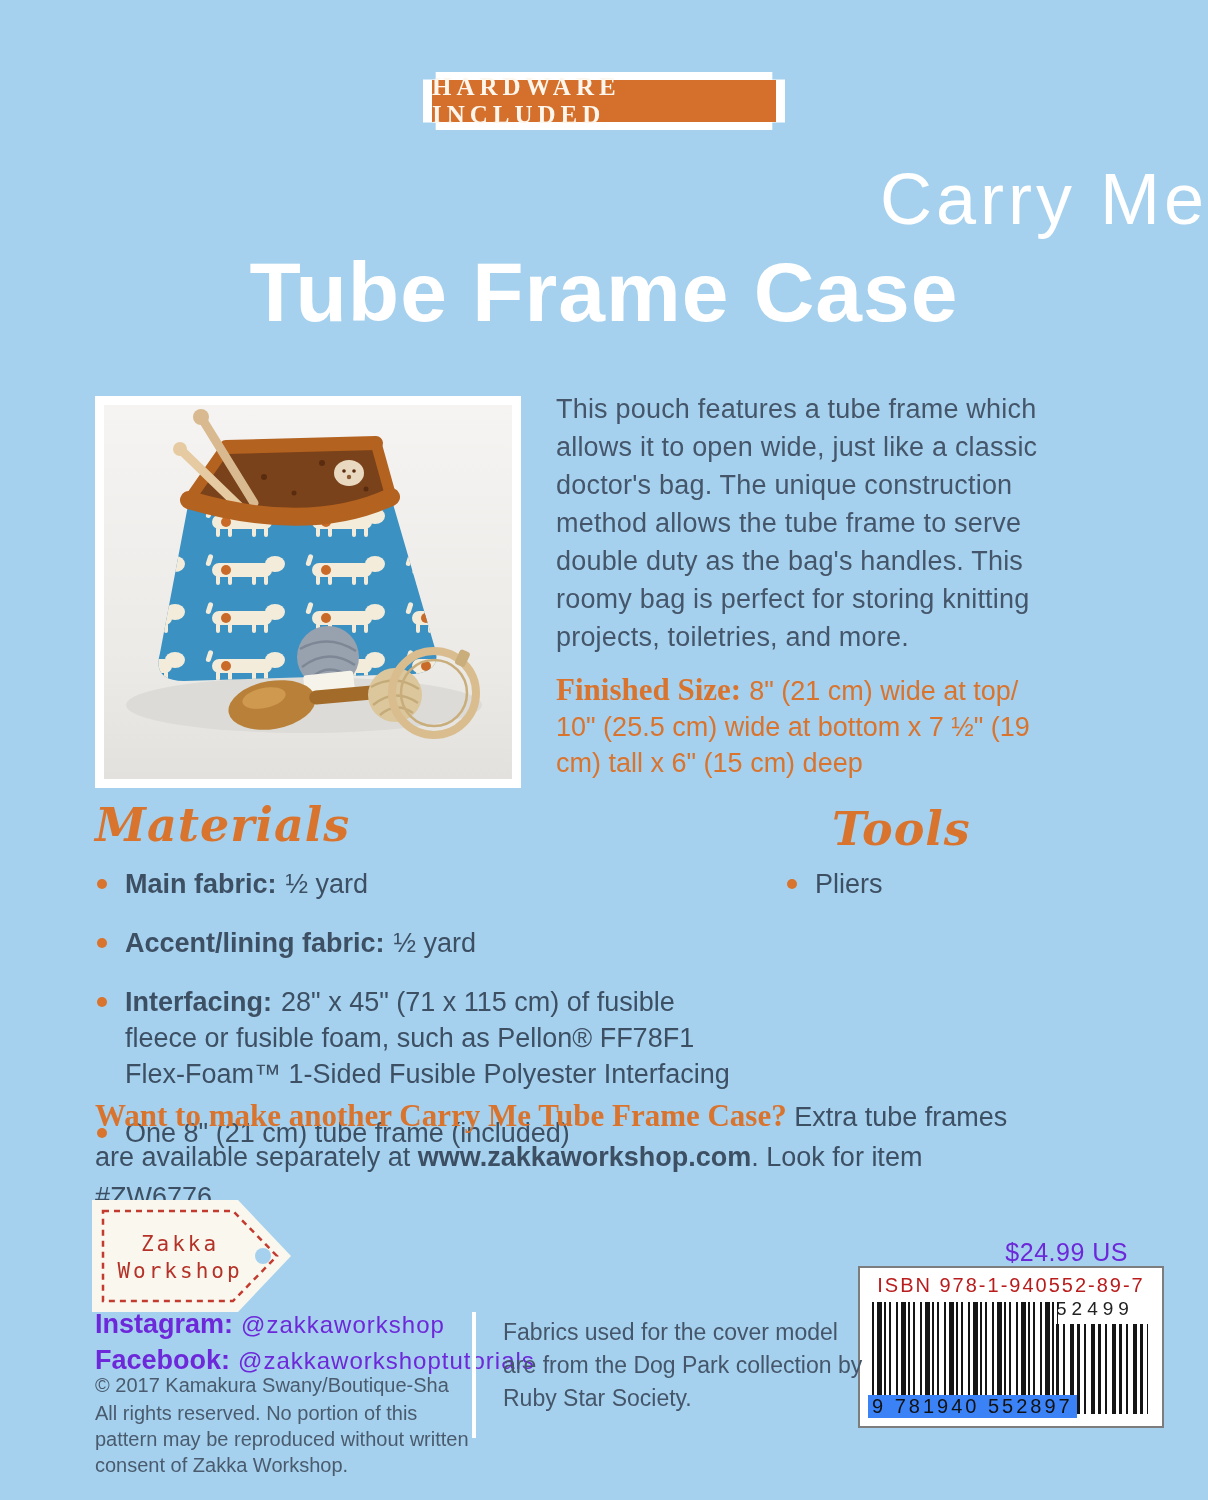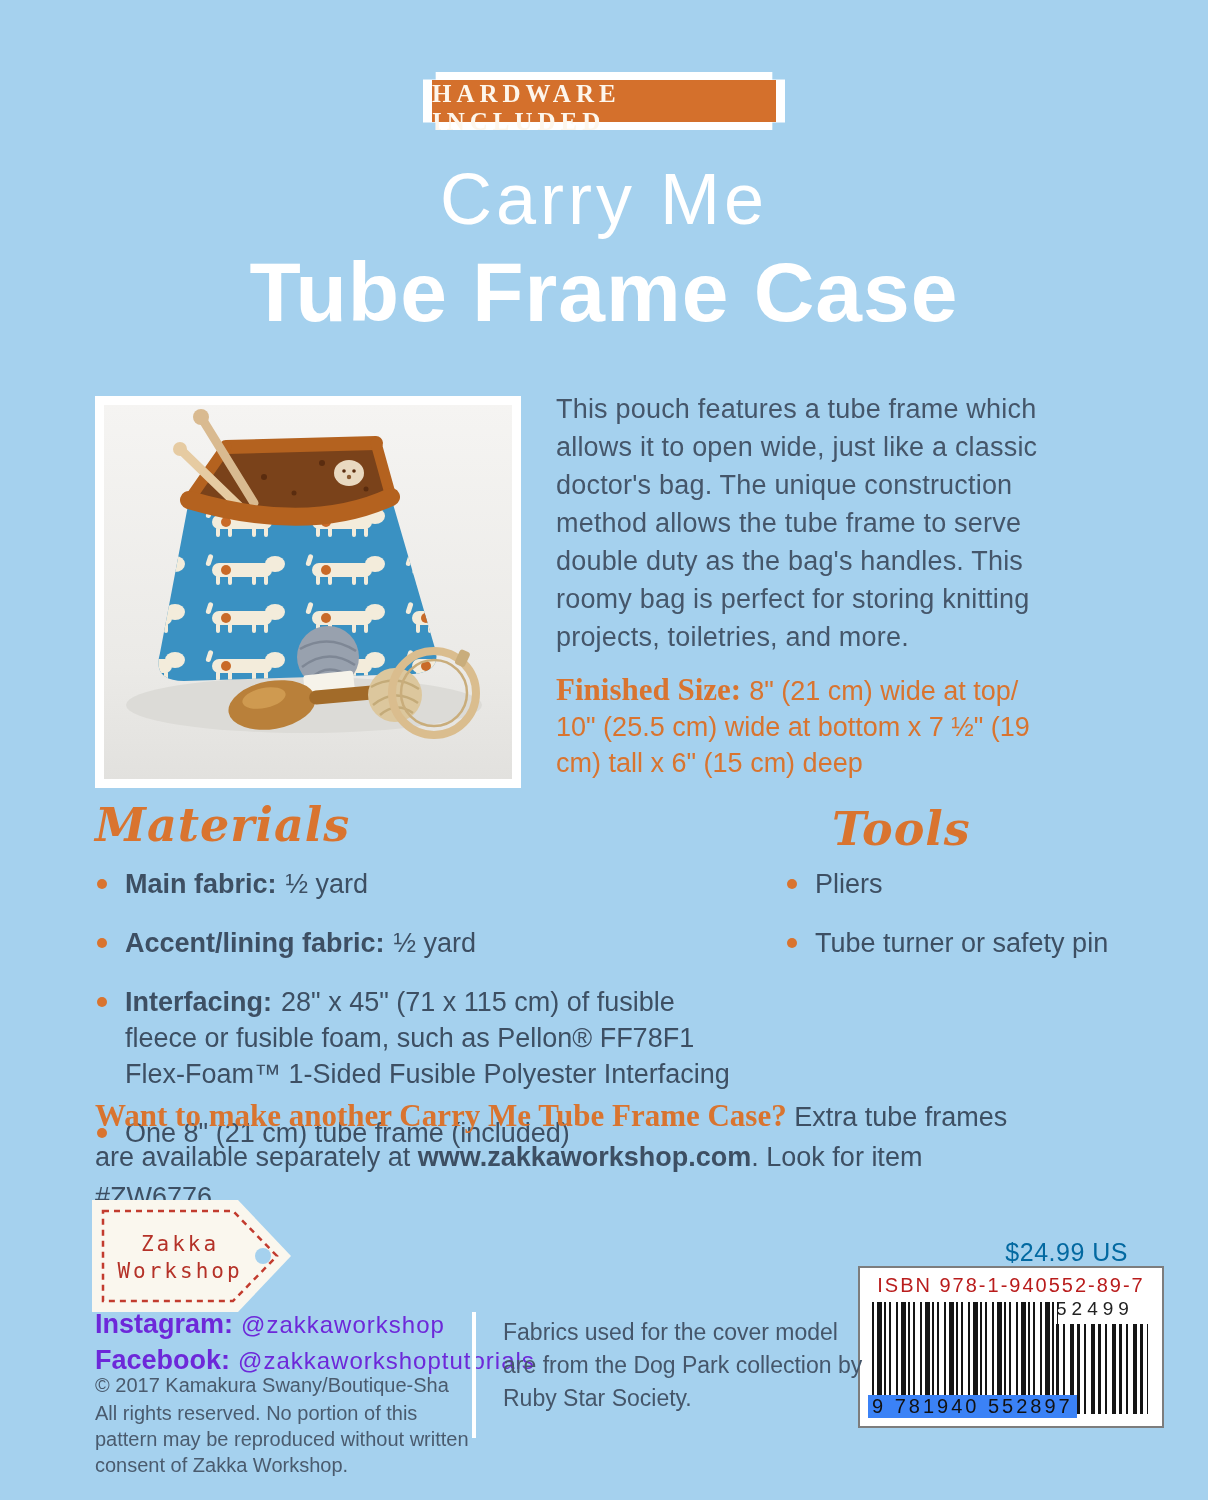--- a/index.html
+++ b/index.html
@@ -4,26 +4,26 @@
 <style>
   * { margin:0; padding:0; box-sizing:border-box; }
   body { width:1208px; height:1500px; font-family:"Liberation Sans", sans-serif; }
   .page { position:relative; width:1208px; height:1500px; background:#a5d1ee; overflow:hidden; }
 
   
   .badge { position:absolute; left:423px; top:72px; width:362px; height:58px;
            background:#ffffff;
            clip-path: polygon(3.5% 0,96.5% 0,96.5% 13%,100% 13%,100% 87%,96.5% 87%,96.5% 100%,3.5% 100%,3.5% 87%,0 87%,0 13%,3.5% 13%); }
   .badge-inner { position:absolute; left:9px; top:8px; right:9px; bottom:8px; background:#d4702c;
-           display:flex; justify-content:center; }
+           display:flex; align-items:center; justify-content:center; }
   .badge-label { color:#fdf6ec; font-family:"Liberation Serif", serif; font-weight:bold;
            font-size:25px; letter-spacing:5px; }
 
   
-  .title-thin { position:absolute; left:0; top:158px; width:100%; text-align:center;
+  .title-thin { position:absolute; left:0; top:158px; width:100%; text-align:right;
            color:#ffffff; font-weight:200; font-size:72px; letter-spacing:4px; }
   .title-bold { position:absolute; left:0; top:244px; width:100%; text-align:center;
            color:#ffffff; font-weight:bold; font-size:84px; letter-spacing:1px; }
 
   
   .photo { position:absolute; left:95px; top:396px; width:426px; height:392px; background:#ffffff; padding:9px; }
   .photo svg { display:block; }
 
   
   .intro { position:absolute; left:556px; top:390px; width:500px; color:#45566a;
@@ -51,21 +51,21 @@
   .promo { position:absolute; left:95px; top:1096px; width:945px; color:#3d4f63;
            font-size:27px; line-height:40px; }
   .promo-lead { color:#d9742f; font-family:"Liberation Serif", serif; font-weight:bold; font-size:31px; }
   .promo-site { font-weight:bold; }
 
   
   .tag { position:absolute; left:88px; top:1196px; width:210px; height:120px; }
 
   
   .price { position:absolute; left:860px; top:1238px; width:268px; text-align:right;
-           color:#0369a1; font-size:25px; letter-spacing:0.5px; }
+           color:#6d28d9; font-size:25px; letter-spacing:0.5px; }
   .barcode { position:absolute; left:858px; top:1266px; width:306px; height:162px;
            background:#ffffff; border:2px solid #7d7d7d; }
   .bc-isbn { position:absolute; left:0; top:6px; width:100%; text-align:center; color:#b91c1c;
            font-size:20px; letter-spacing:2px; }
   .bc-supp-num { position:absolute; right:14px; top:30px; width:92px; text-align:left; color:#222;
            font-size:19px; letter-spacing:5px; }
   .bc-bars-main { position:absolute; left:12px; top:34px; width:186px; height:112px;
            background:repeating-linear-gradient(90deg,#151515 0 2px,#ffffff 2px 5px,#151515 5px 10px,#ffffff 10px 12px,#151515 12px 14px,#ffffff 14px 17px,#151515 17px 19px,#ffffff 19px 24px); }
   .bc-bars-supp { position:absolute; right:14px; top:56px; width:92px; height:90px;
            background:repeating-linear-gradient(90deg,#151515 0 3px,#ffffff 3px 7px,#151515 7px 9px,#ffffff 9px 14px,#151515 14px 18px,#ffffff 18px 21px); }
@@ -169,21 +169,20 @@
   <ul class="blist mat-list">
     <li><span class="dot"></span><span class="li-label">Main fabric:</span><span class="li-text">½ yard</span></li>
     <li><span class="dot"></span><span class="li-label">Accent/lining fabric:</span><span class="li-text">½ yard</span></li>
     <li><span class="dot"></span><span class="li-label">Interfacing:</span><span class="li-text">28" x 45" (71 x 115 cm) of fusible fleece or fusible foam, such as Pellon® FF78F1 Flex-Foam™ 1-Sided Fusible Polyester Interfacing</span></li>
     <li><span class="dot"></span><span class="li-label"></span><span class="li-text">One 8" (21 cm) tube frame (included)</span></li>
   </ul>
 
   <div class="script-head tools-head">Tools</div>
   <ul class="blist tools-list">
     <li><span class="dot"></span><span class="li-text">Pliers</span></li>
-    <li><span class="dot"></span><span class="li-text">Tube turner or safety pin</span></li>
   </ul>
 
   <p class="promo"><span class="promo-lead">Want to make another Carry Me Tube Frame Case?</span><span> Extra tube frames are available separately at </span><span class="promo-site">www.zakkaworkshop.com</span><span>. Look for item #ZW6776.</span></p>
 
   <div class="tag">
     <svg width="210" height="120" viewBox="0 0 210 120">
       <path d="M4,4 L150,4 L203,60 L150,116 L4,116 Z" fill="#faf7ee"></path>
       <path d="M15,15 L145,15 L189,60 L145,105 L15,105 Z" fill="none" stroke="#c23b2e" stroke-width="2.5" stroke-dasharray="6 5"></path>
       <circle cx="175" cy="60" r="8" fill="#a5d1ee"></circle>
       <text x="92" y="55" text-anchor="middle" fill="#b53228" font-family="DejaVu Sans Mono, monospace" font-size="21" letter-spacing="3">Zakka</text>

